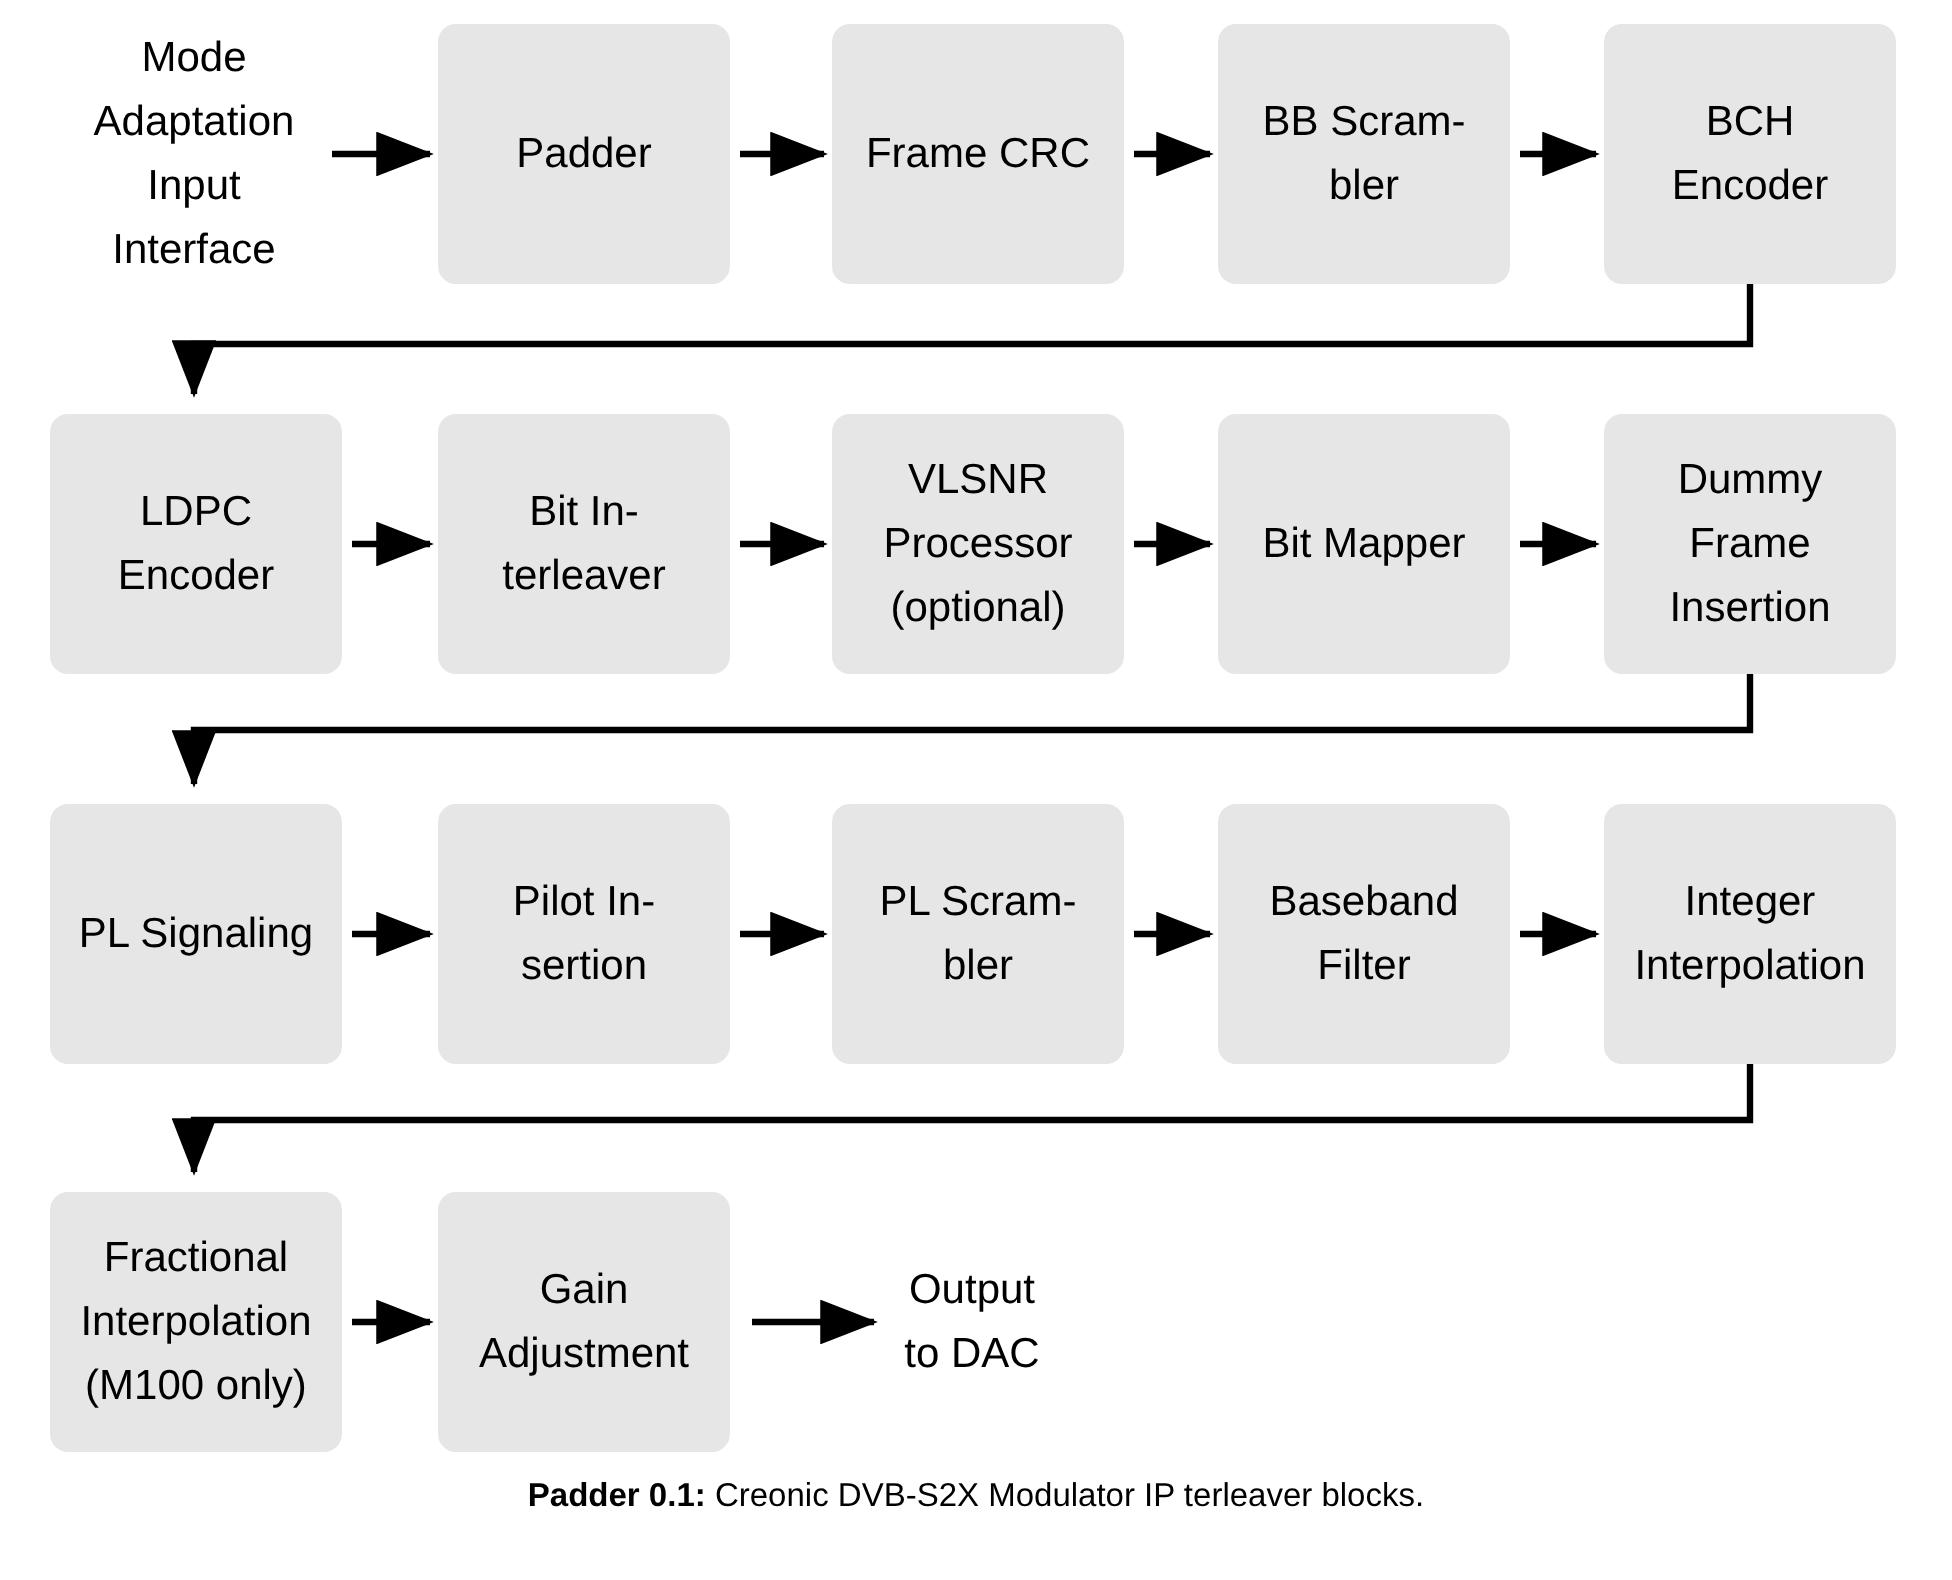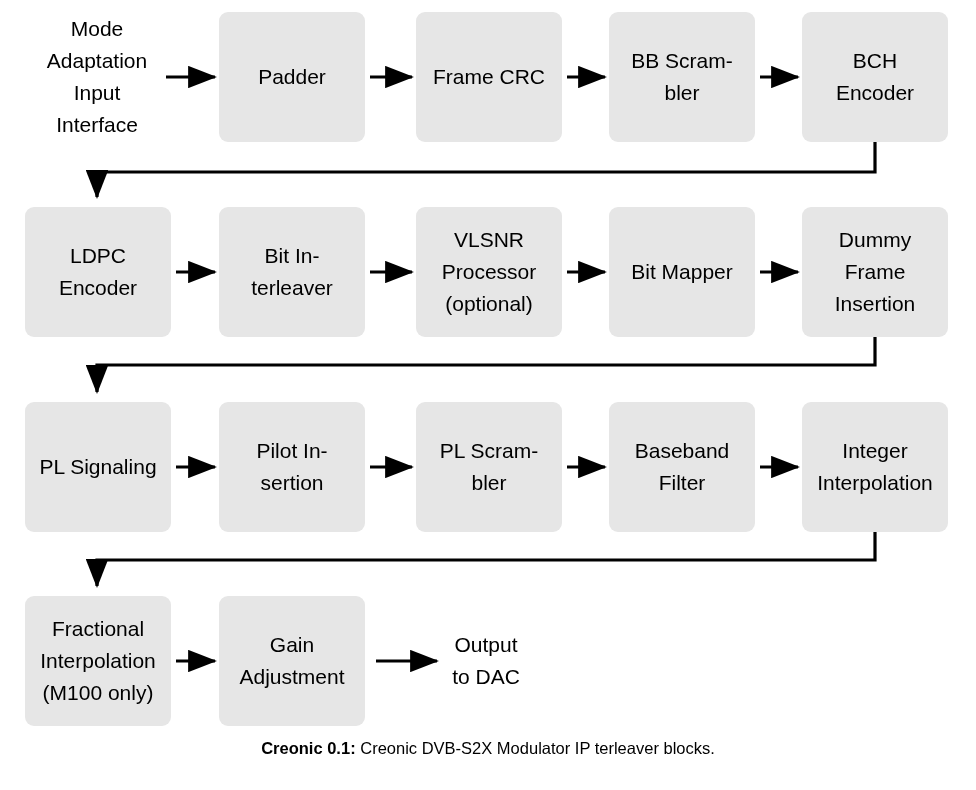--- a/index.html
+++ b/index.html
@@ -214,17 +214,17 @@
 
     <line class="connector" x1="376" y1="661" x2="437" y2="661" marker-end="url(#arrowhead)"></line>
 
     <g>
       <text class="plain-label" x="486" y="646">Output</text>
       <text class="plain-label" x="486" y="678">to DAC</text>
     </g>
   </svg>
 
   <div class="caption">
-    <span class="cap-prefix">Creonic 0.1:</span>
+    <span class="cap-prefix">Padder 0.1:</span>
     <span>Creonic DVB-S2X Modulator IP terleaver blocks.</span>
   </div>
 
 </div>
 
 </body></html>

